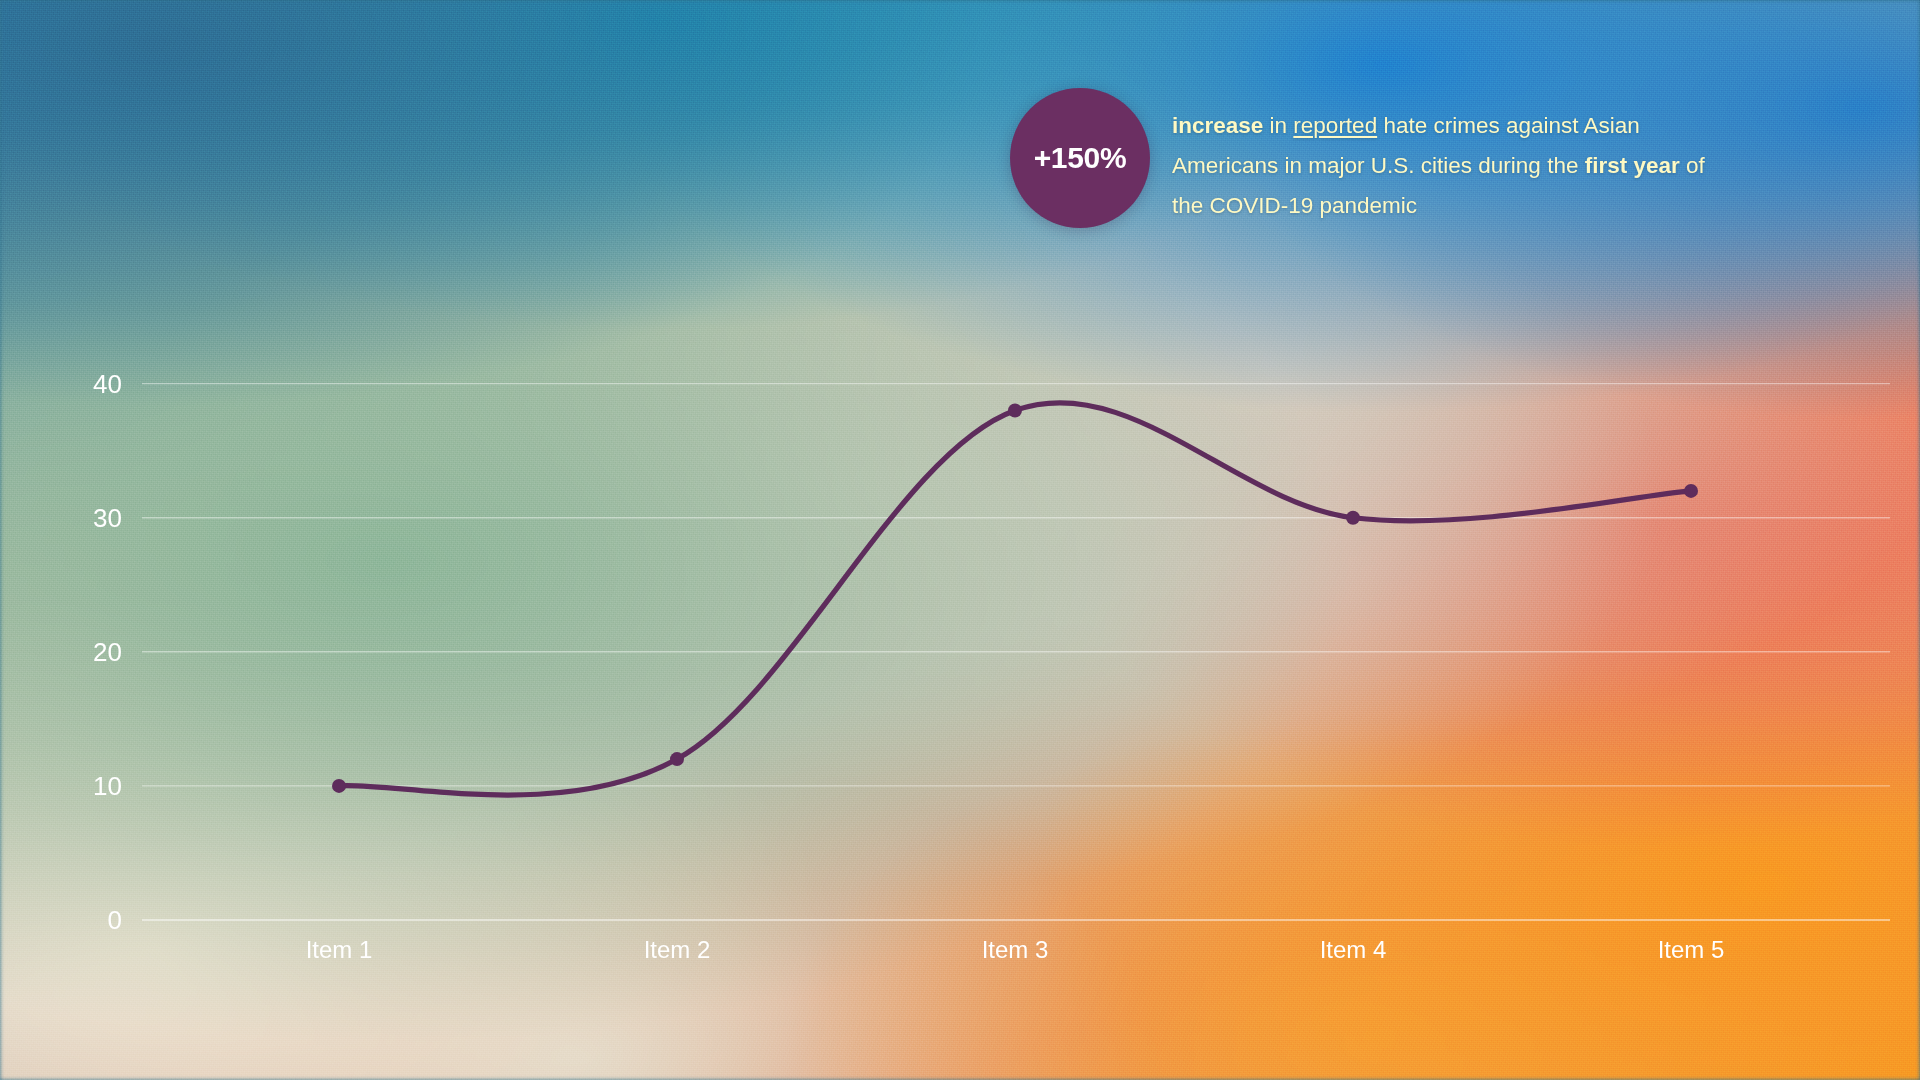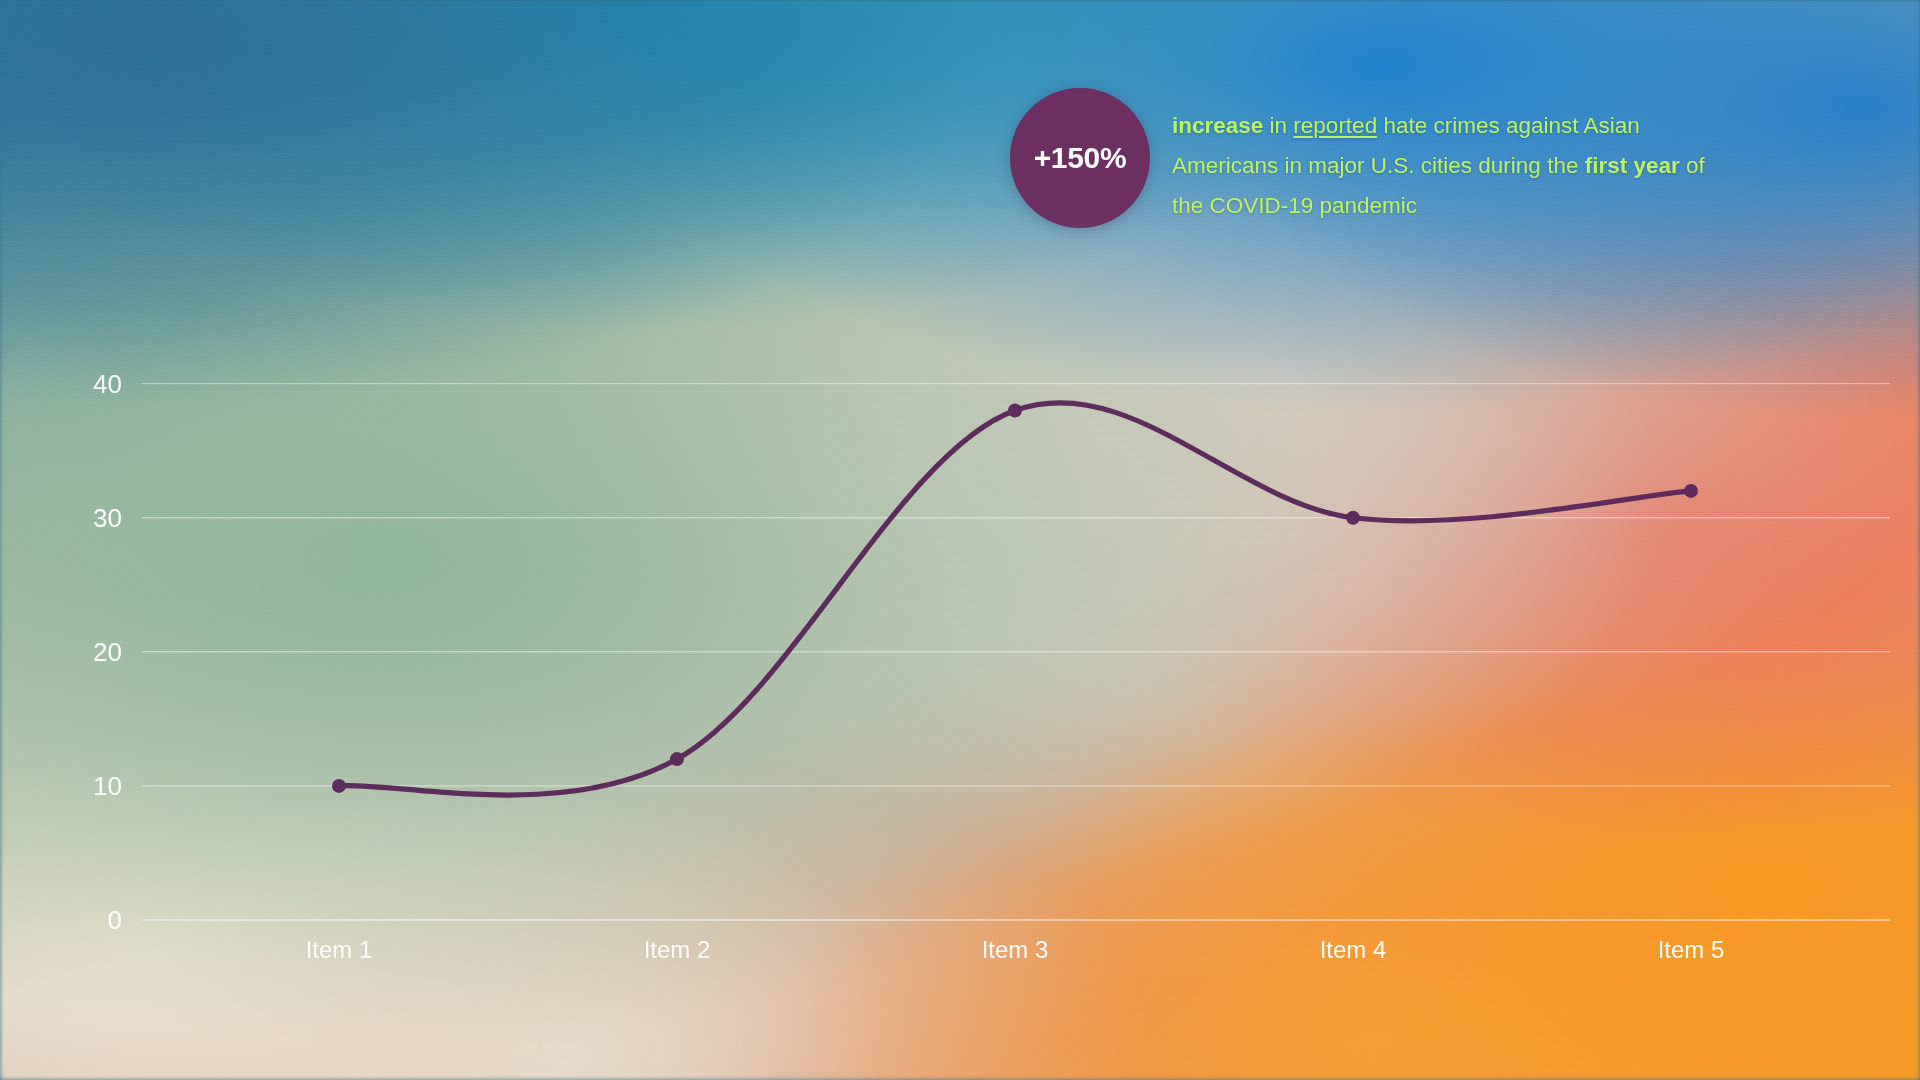--- a/index.html
+++ b/index.html
@@ -73,21 +73,21 @@
   .badge-text {
     color:#ffffff;
     font-size:30px;
     font-weight:700;
     letter-spacing:-.3px;
     white-space:nowrap;
     text-align:right;
   }
   .caption {
     max-width:552px;
-    color:#bef264;
+    color:#fef9c3;
     font-size:22.5px;
     line-height:40px;
     font-weight:400;
     padding-top:18px;
     text-shadow:0 1px 3px rgba(20,40,60,.28);
   }
   .caption b { font-weight:700; }
   .caption u { text-decoration:underline; text-underline-offset:3px; }
 
   

